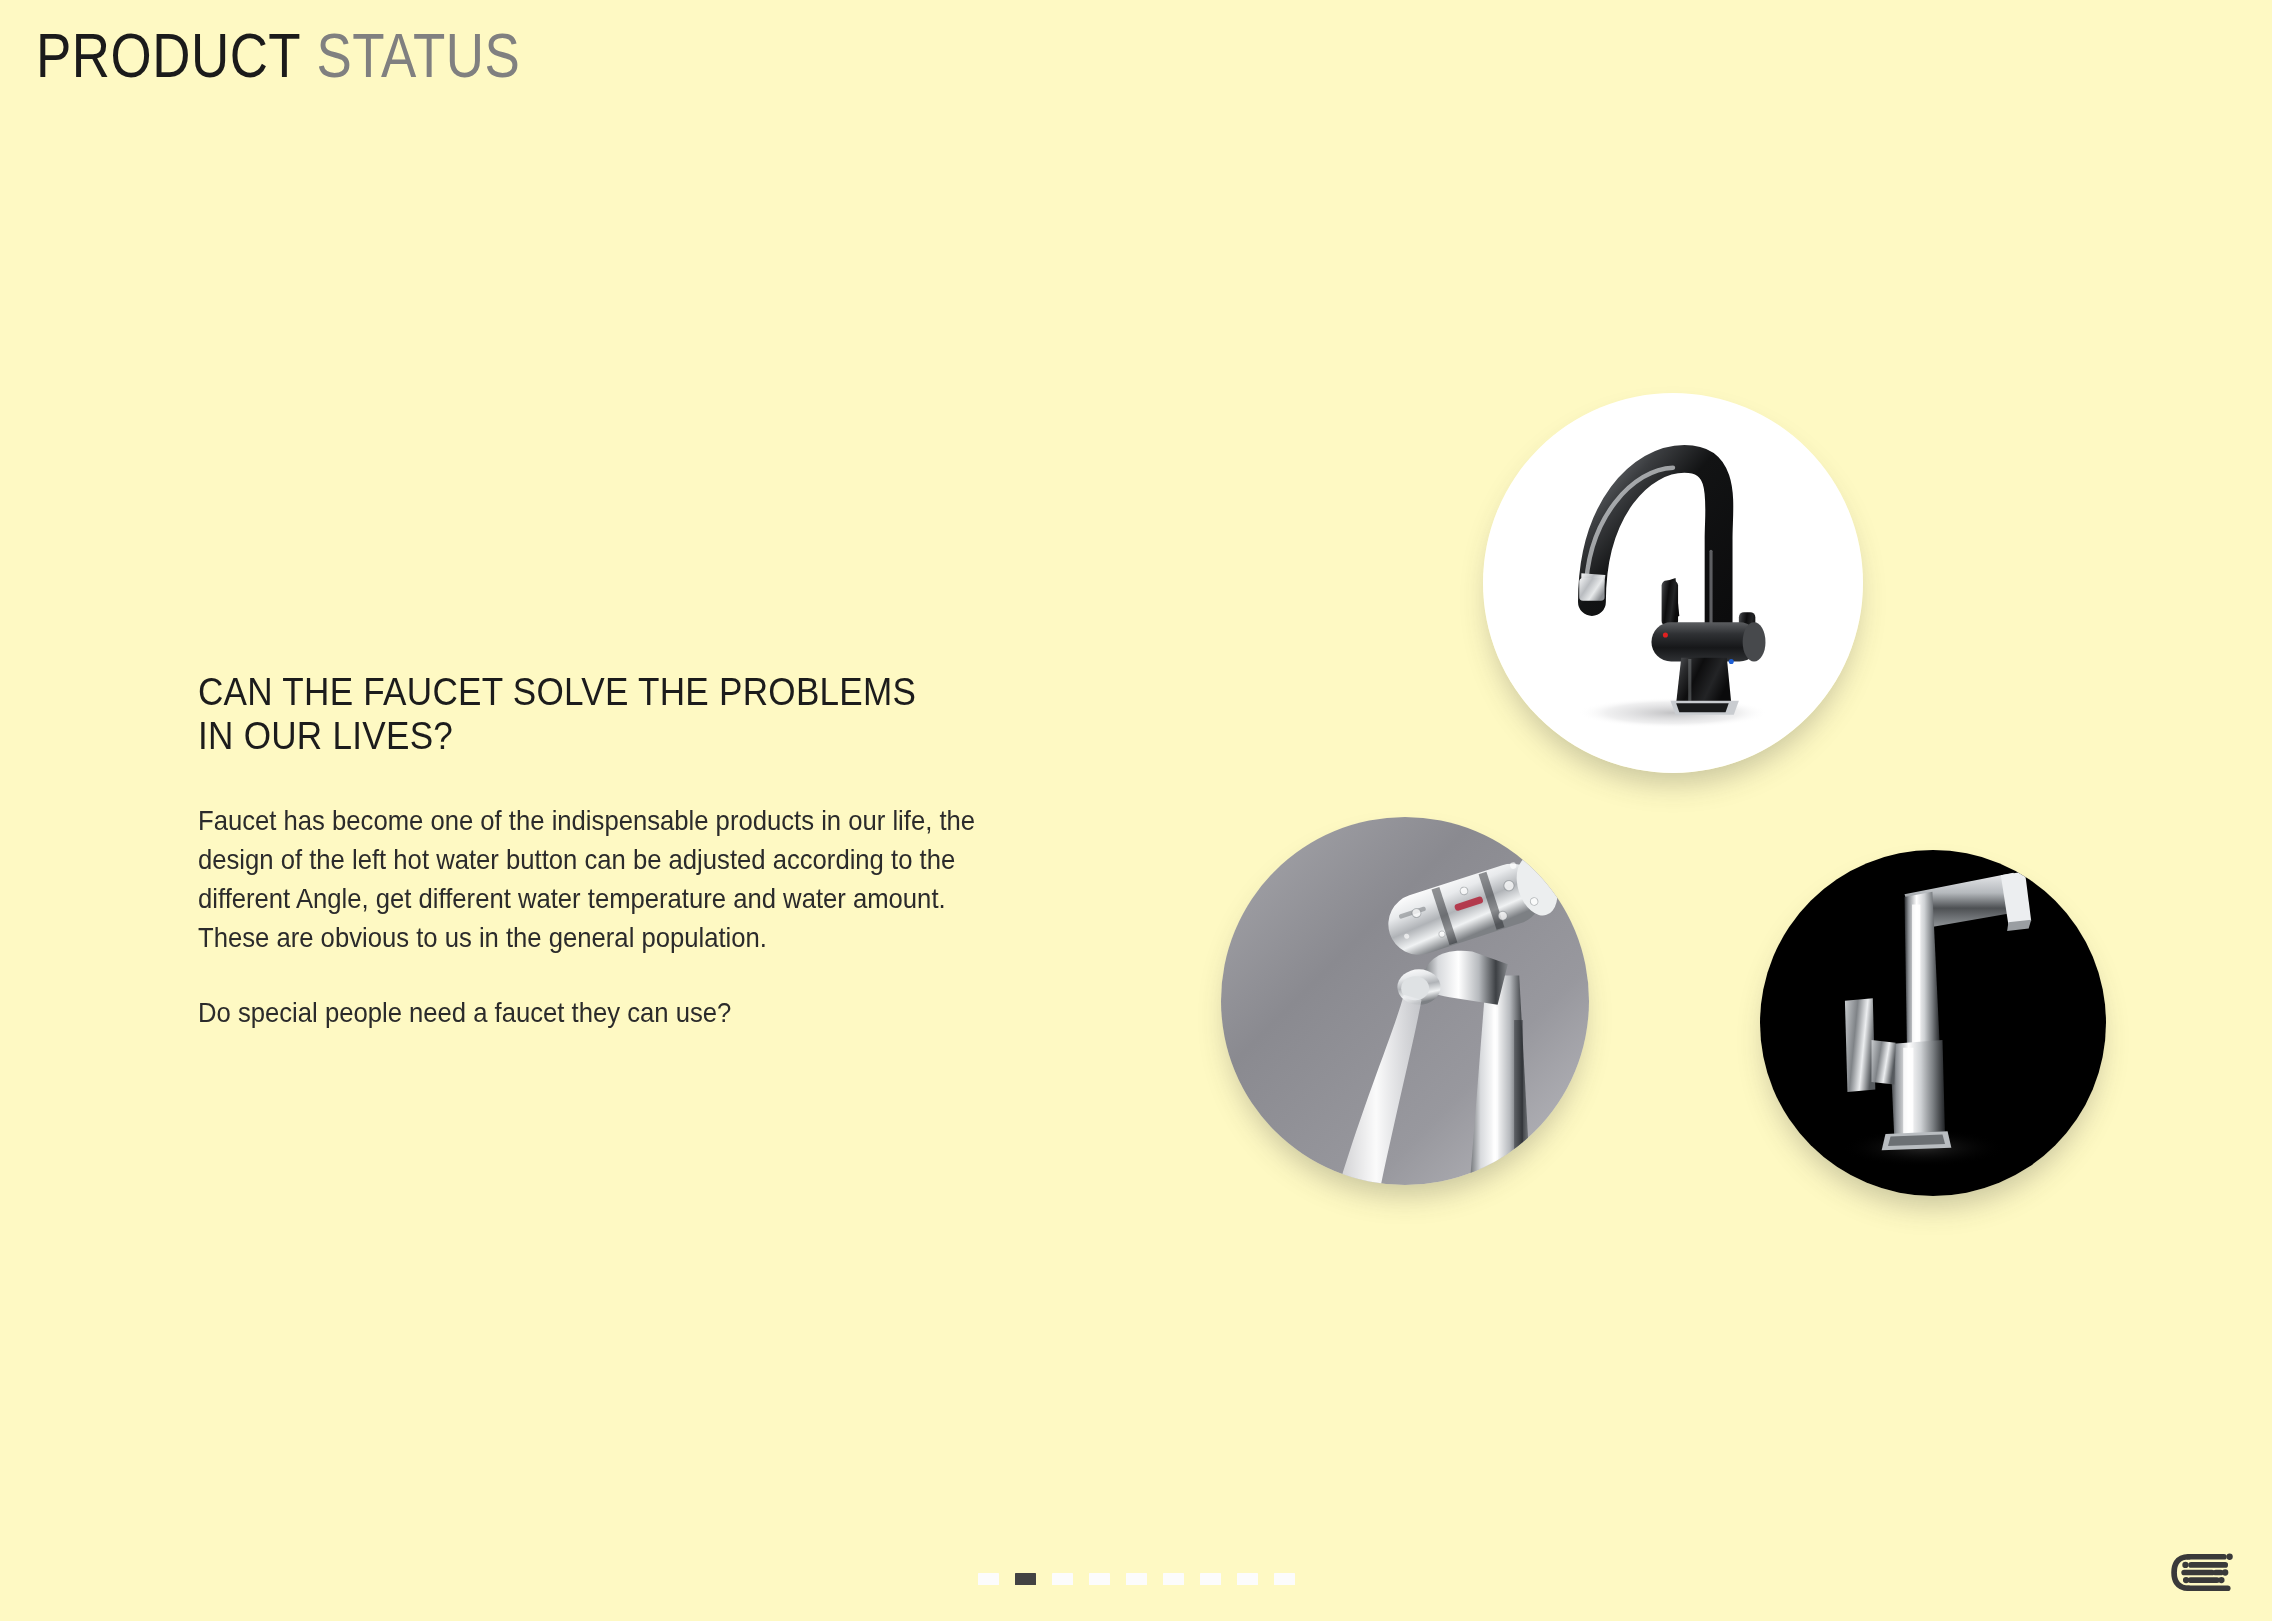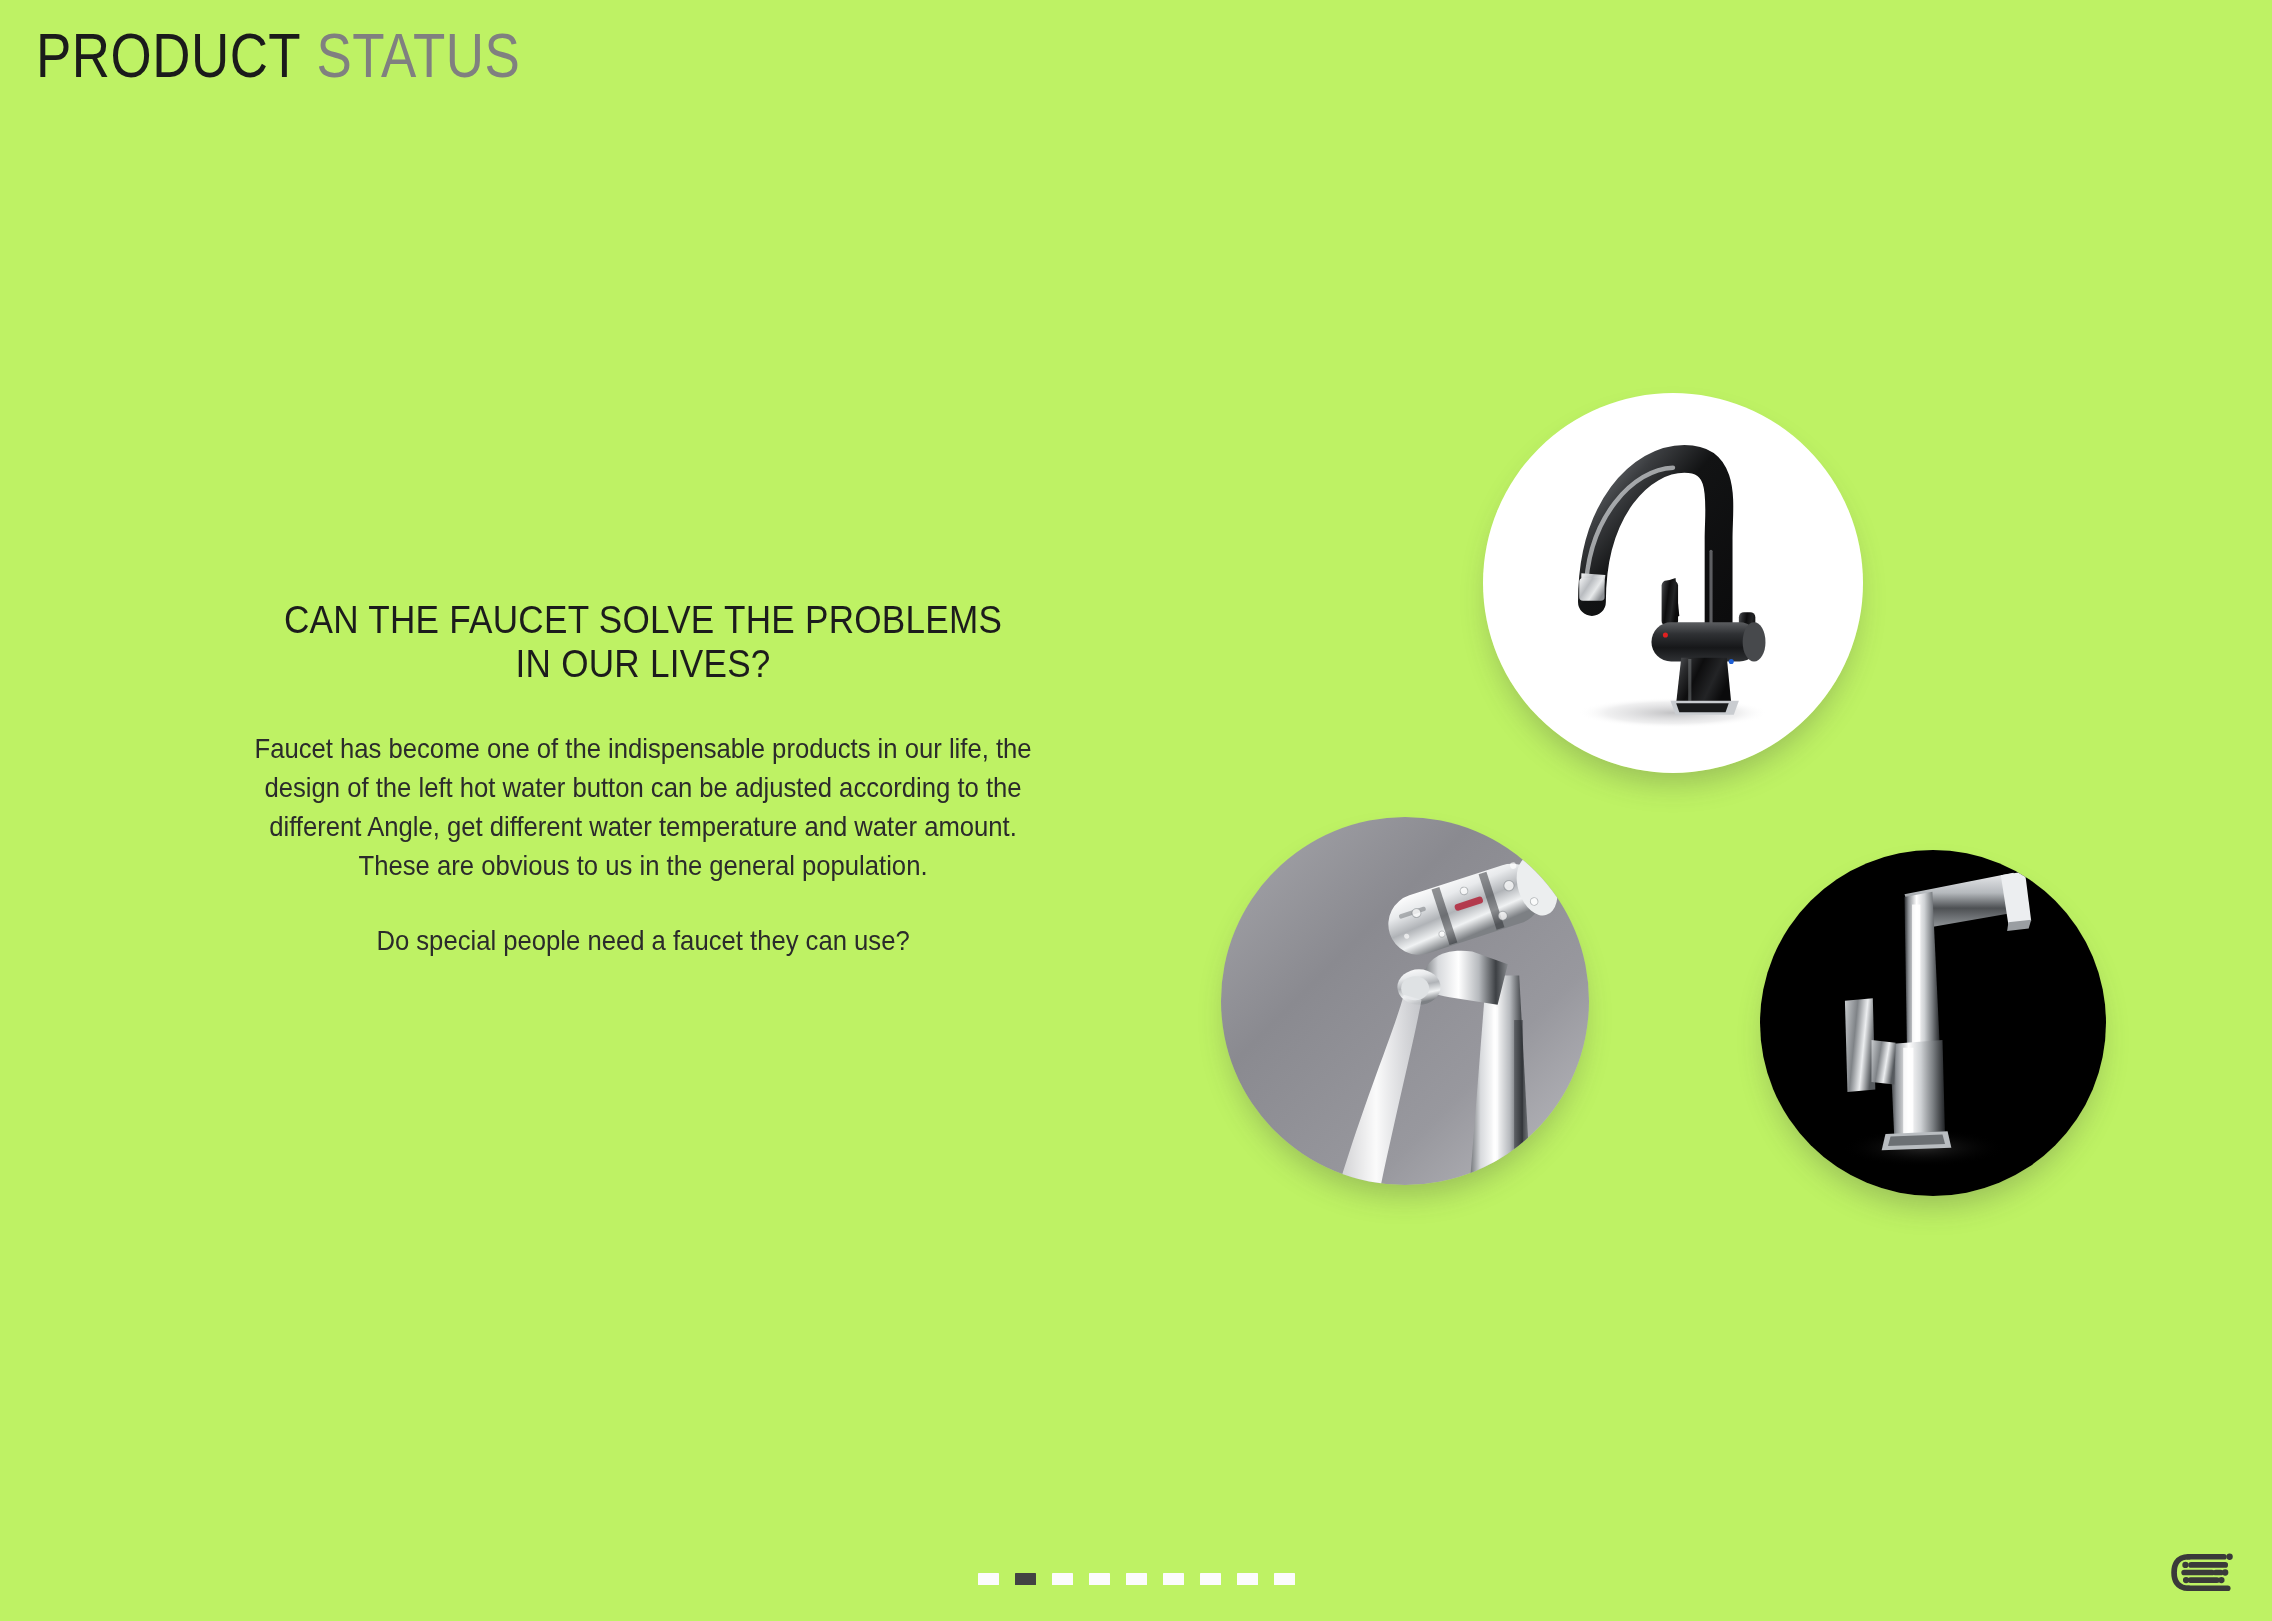--- a/index.html
+++ b/index.html
@@ -12,21 +12,21 @@
     background: #ebebeb;
     font-family: "Liberation Sans", sans-serif;
     overflow: hidden;
     position: relative;
     -webkit-font-smoothing: antialiased;
   }
 
   .slide {
     position: absolute;
     inset: 0;
-    background: #bef264;
+    background: #fef9c3;
   }
 
   
   .slide-title {
     position: absolute;
     left: 36px;
     top: 24px;
     font-size: 63px;
     line-height: 1.0;
     font-weight: 400;
@@ -35,23 +35,22 @@
     transform: scaleX(0.84);
     transform-origin: left top;
   }
   .slide-title .t-strong { color: #1b1b1b; }
   .slide-title .t-light  { color: #808080; }
 
   
   .copy-block {
     position: absolute;
     left: 198px;
-    top: 598px;
+    top: 670px;
     width: 989px;
-    text-align: center;
   }
   .headline {
     color: #1c1c1c;
     font-size: 39px;
     line-height: 1.12;
     font-weight: 400;
     letter-spacing: 0.3px;
     transform: scaleX(0.9);
     transform-origin: left top;
     margin: 0 0 44px 0;

